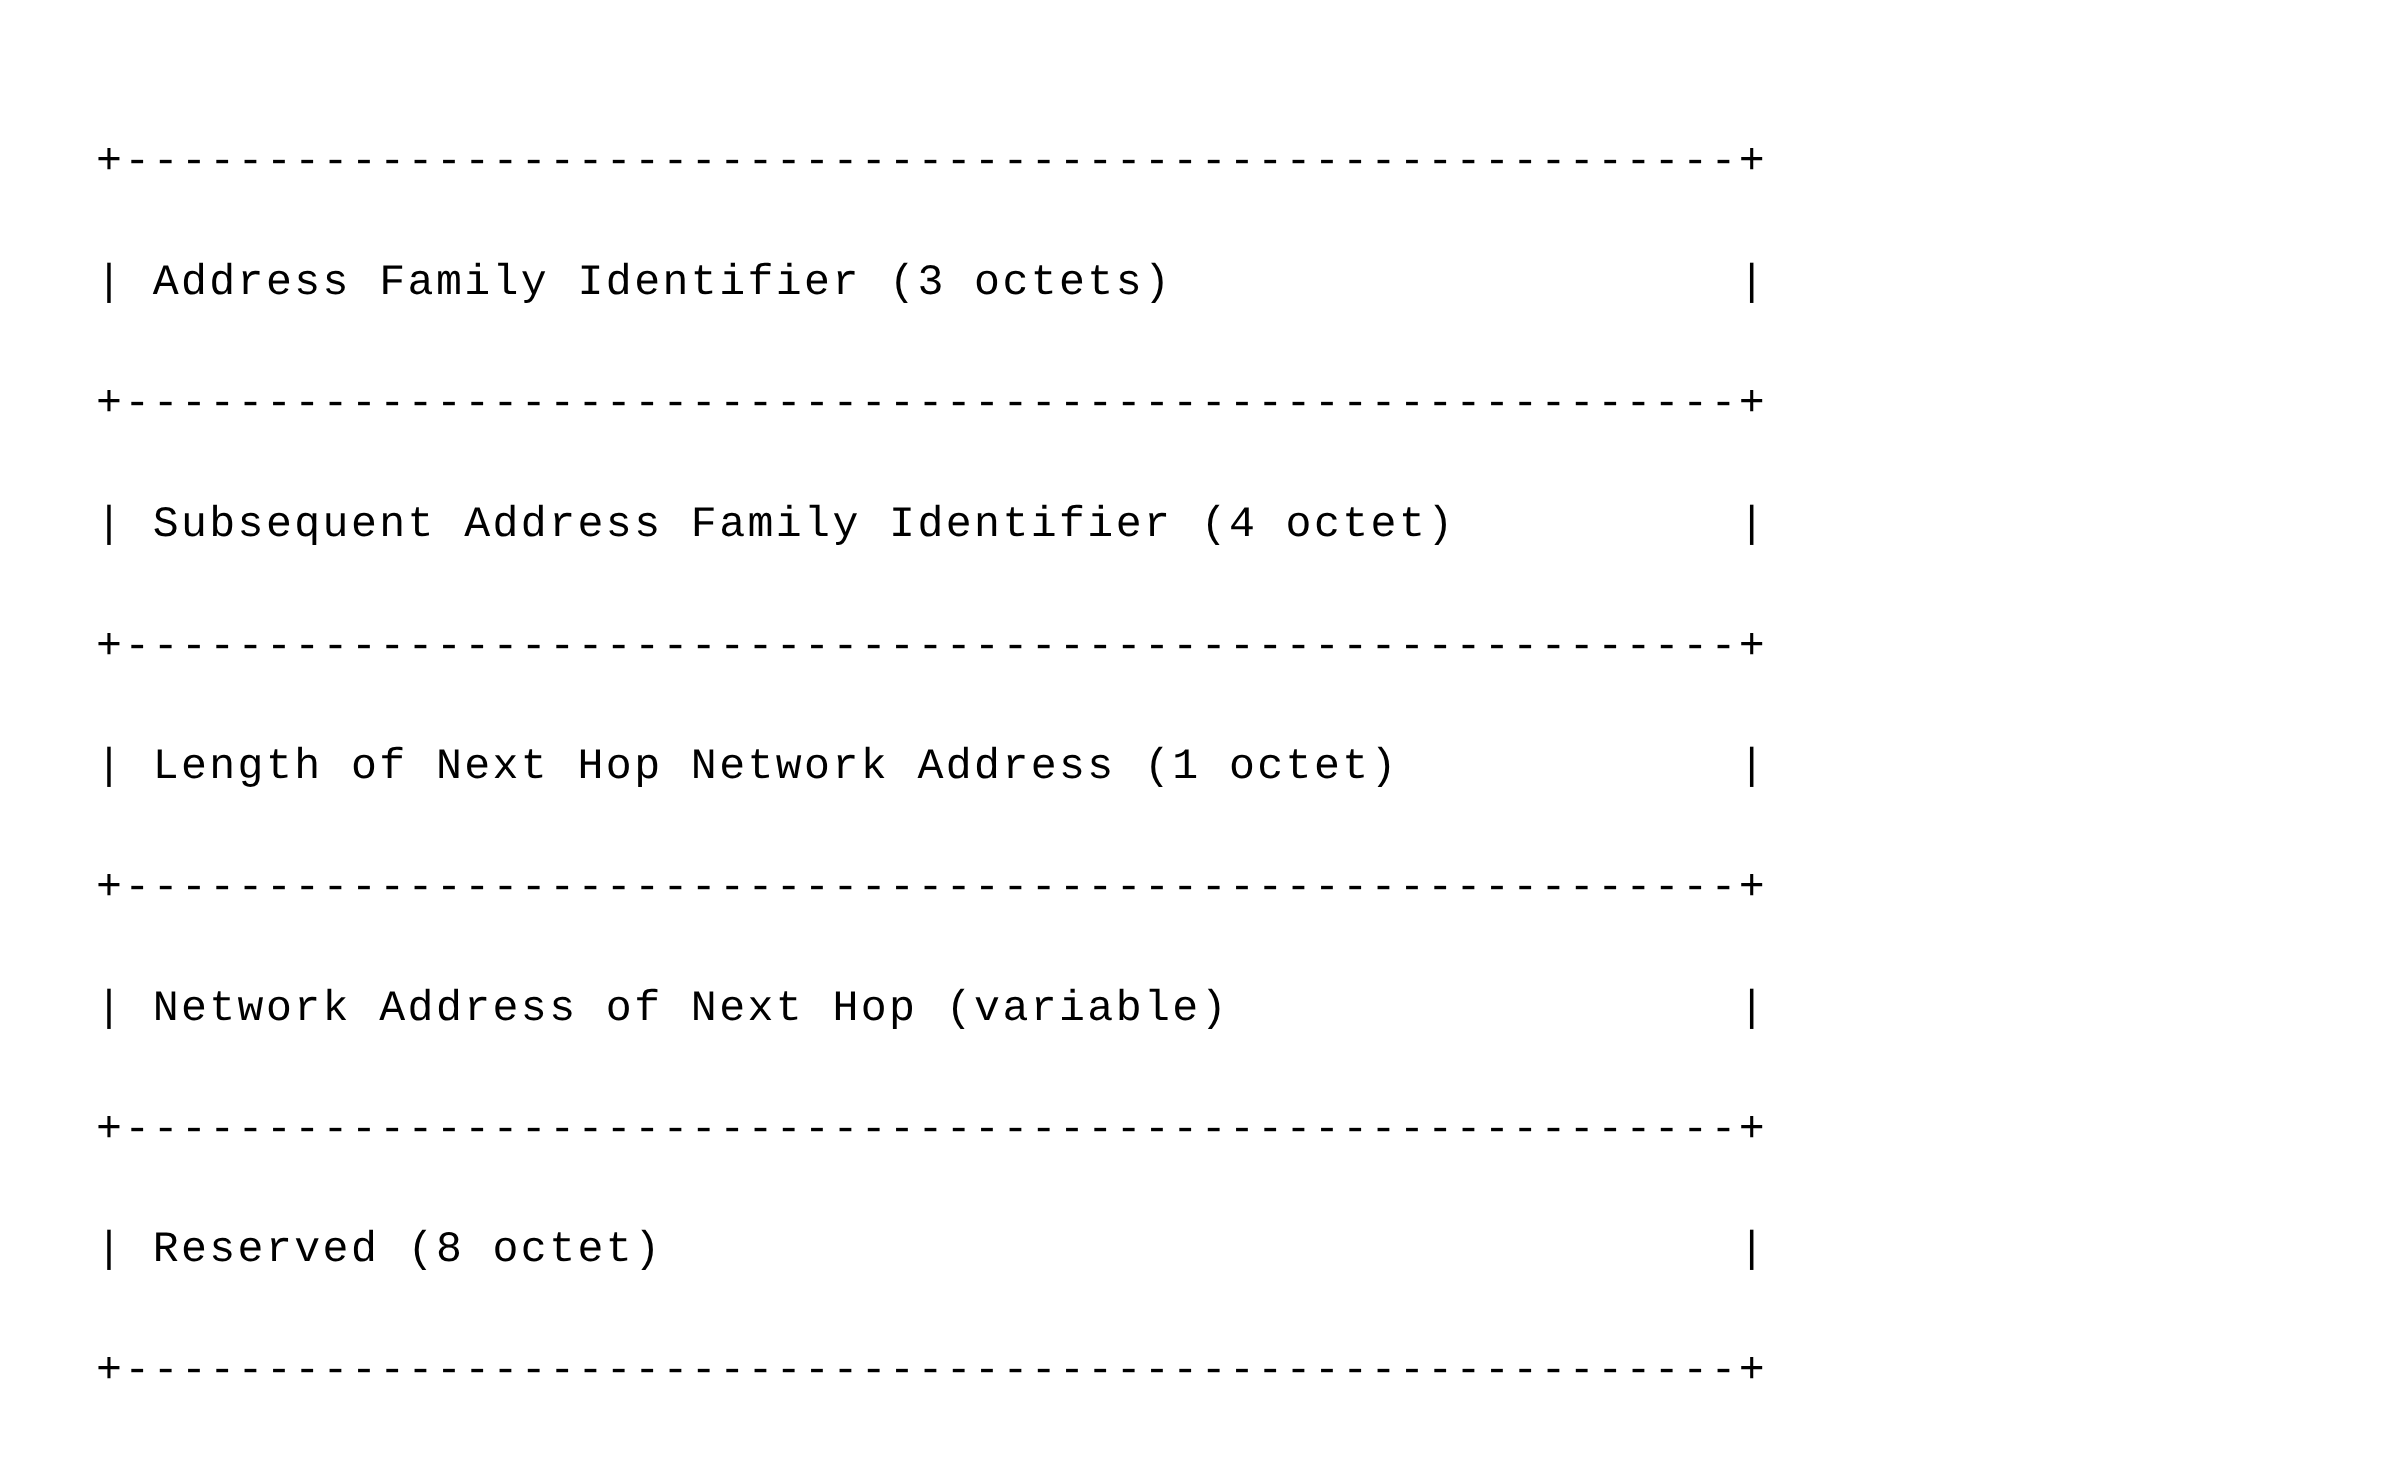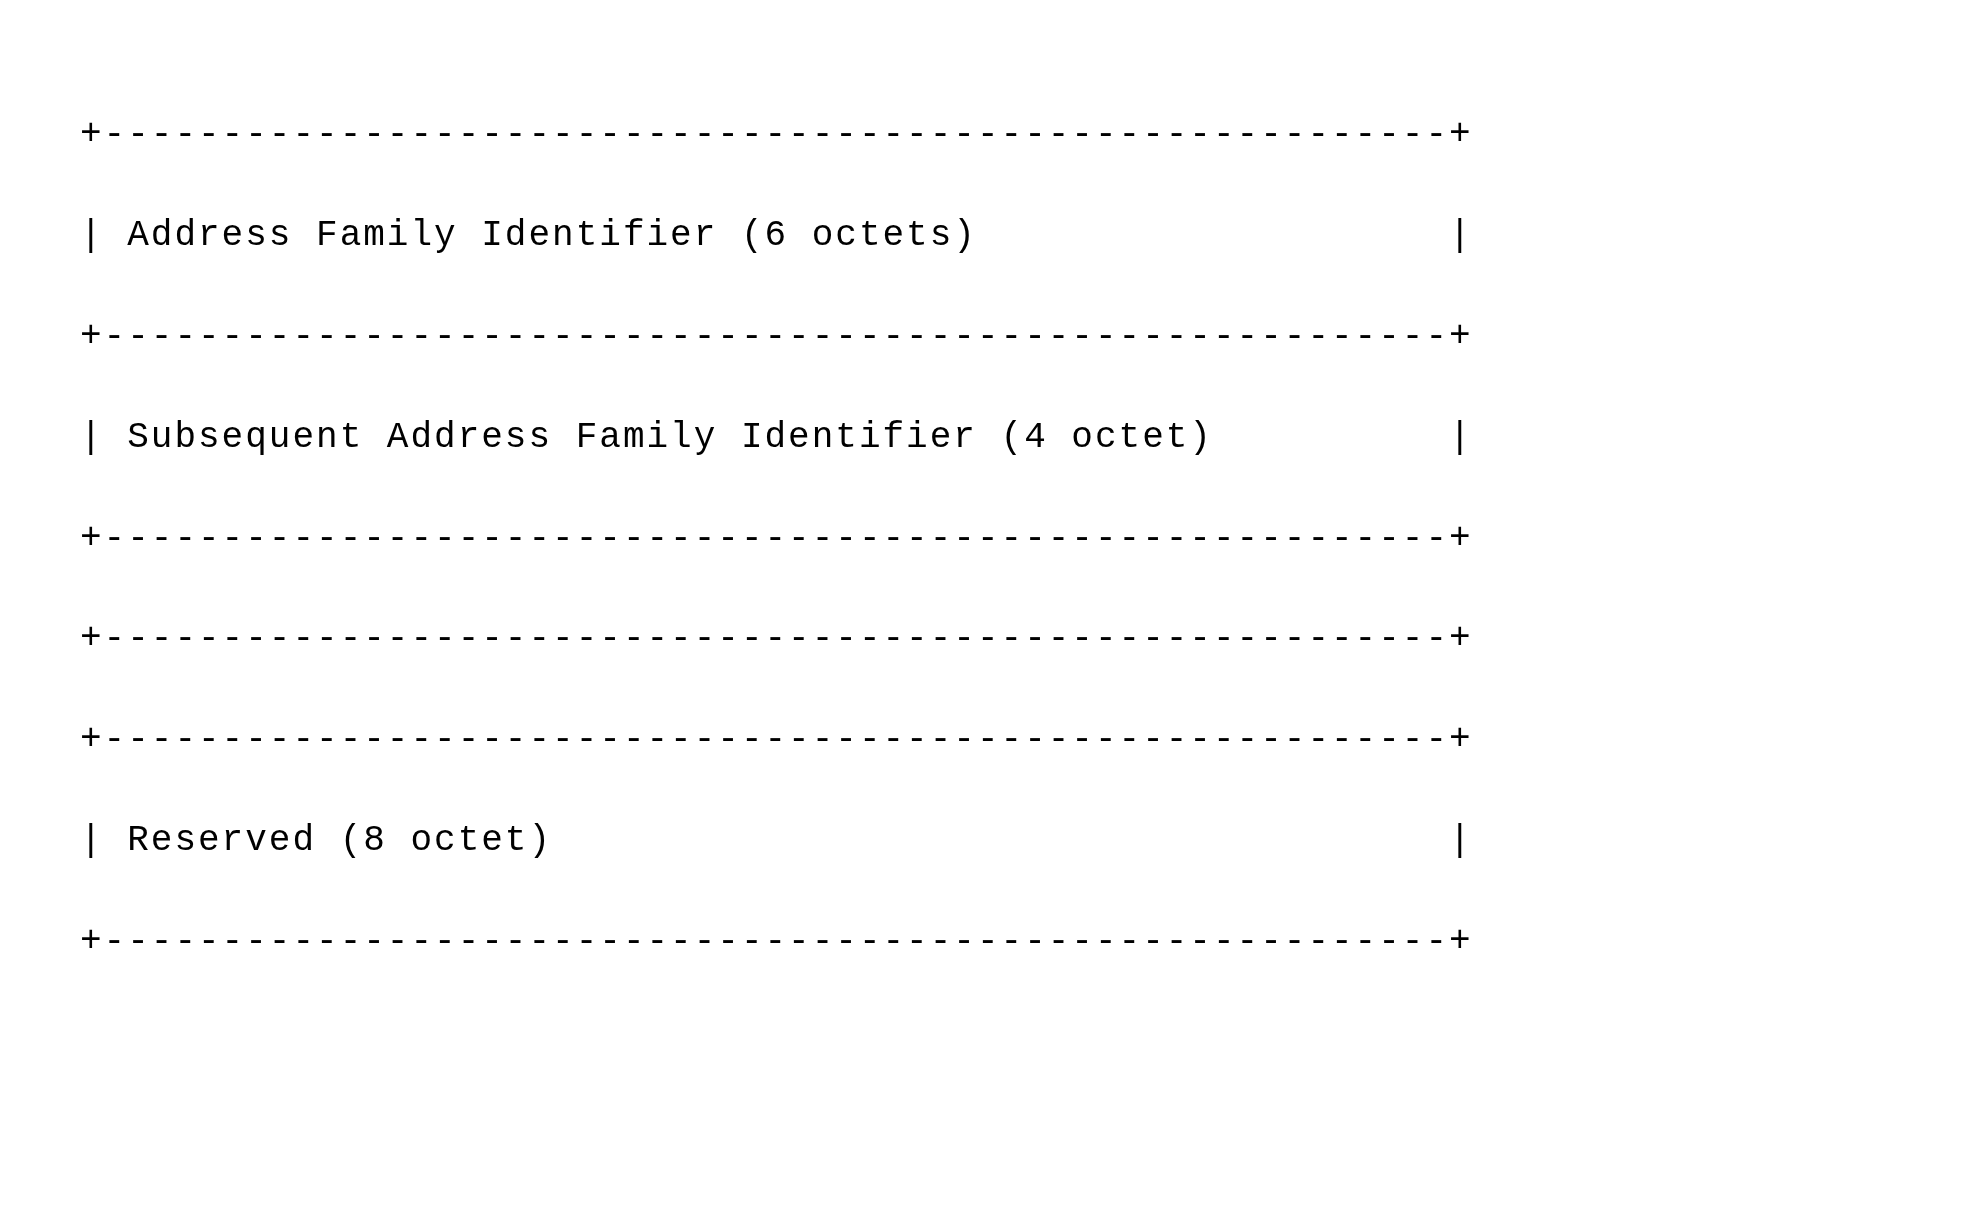--- a/index.html
+++ b/index.html
@@ -22,23 +22,25 @@
     }
     .row {
       display: block;
     }
   </style>
 </head>
 <body>
 
 <div class="packet-diagram">
 <span class="row">+---------------------------------------------------------+</span>
-<span class="row">| Address Family Identifier (6 octets)                    |</span>
+<span class="row">| Address Family Identifier (3 octets)                    |</span>
 <span class="row">+---------------------------------------------------------+</span>
 <span class="row">| Subsequent Address Family Identifier (4 octet)          |</span>
 <span class="row">+---------------------------------------------------------+</span>
+<span class="row">| Length of Next Hop Network Address (1 octet)            |</span>
 <span class="row">+---------------------------------------------------------+</span>
+<span class="row">| Network Address of Next Hop (variable)                  |</span>
 <span class="row">+---------------------------------------------------------+</span>
 <span class="row">| Reserved (8 octet)                                      |</span>
 <span class="row">+---------------------------------------------------------+</span>
 
 
 </div>
 
 </body></html>

